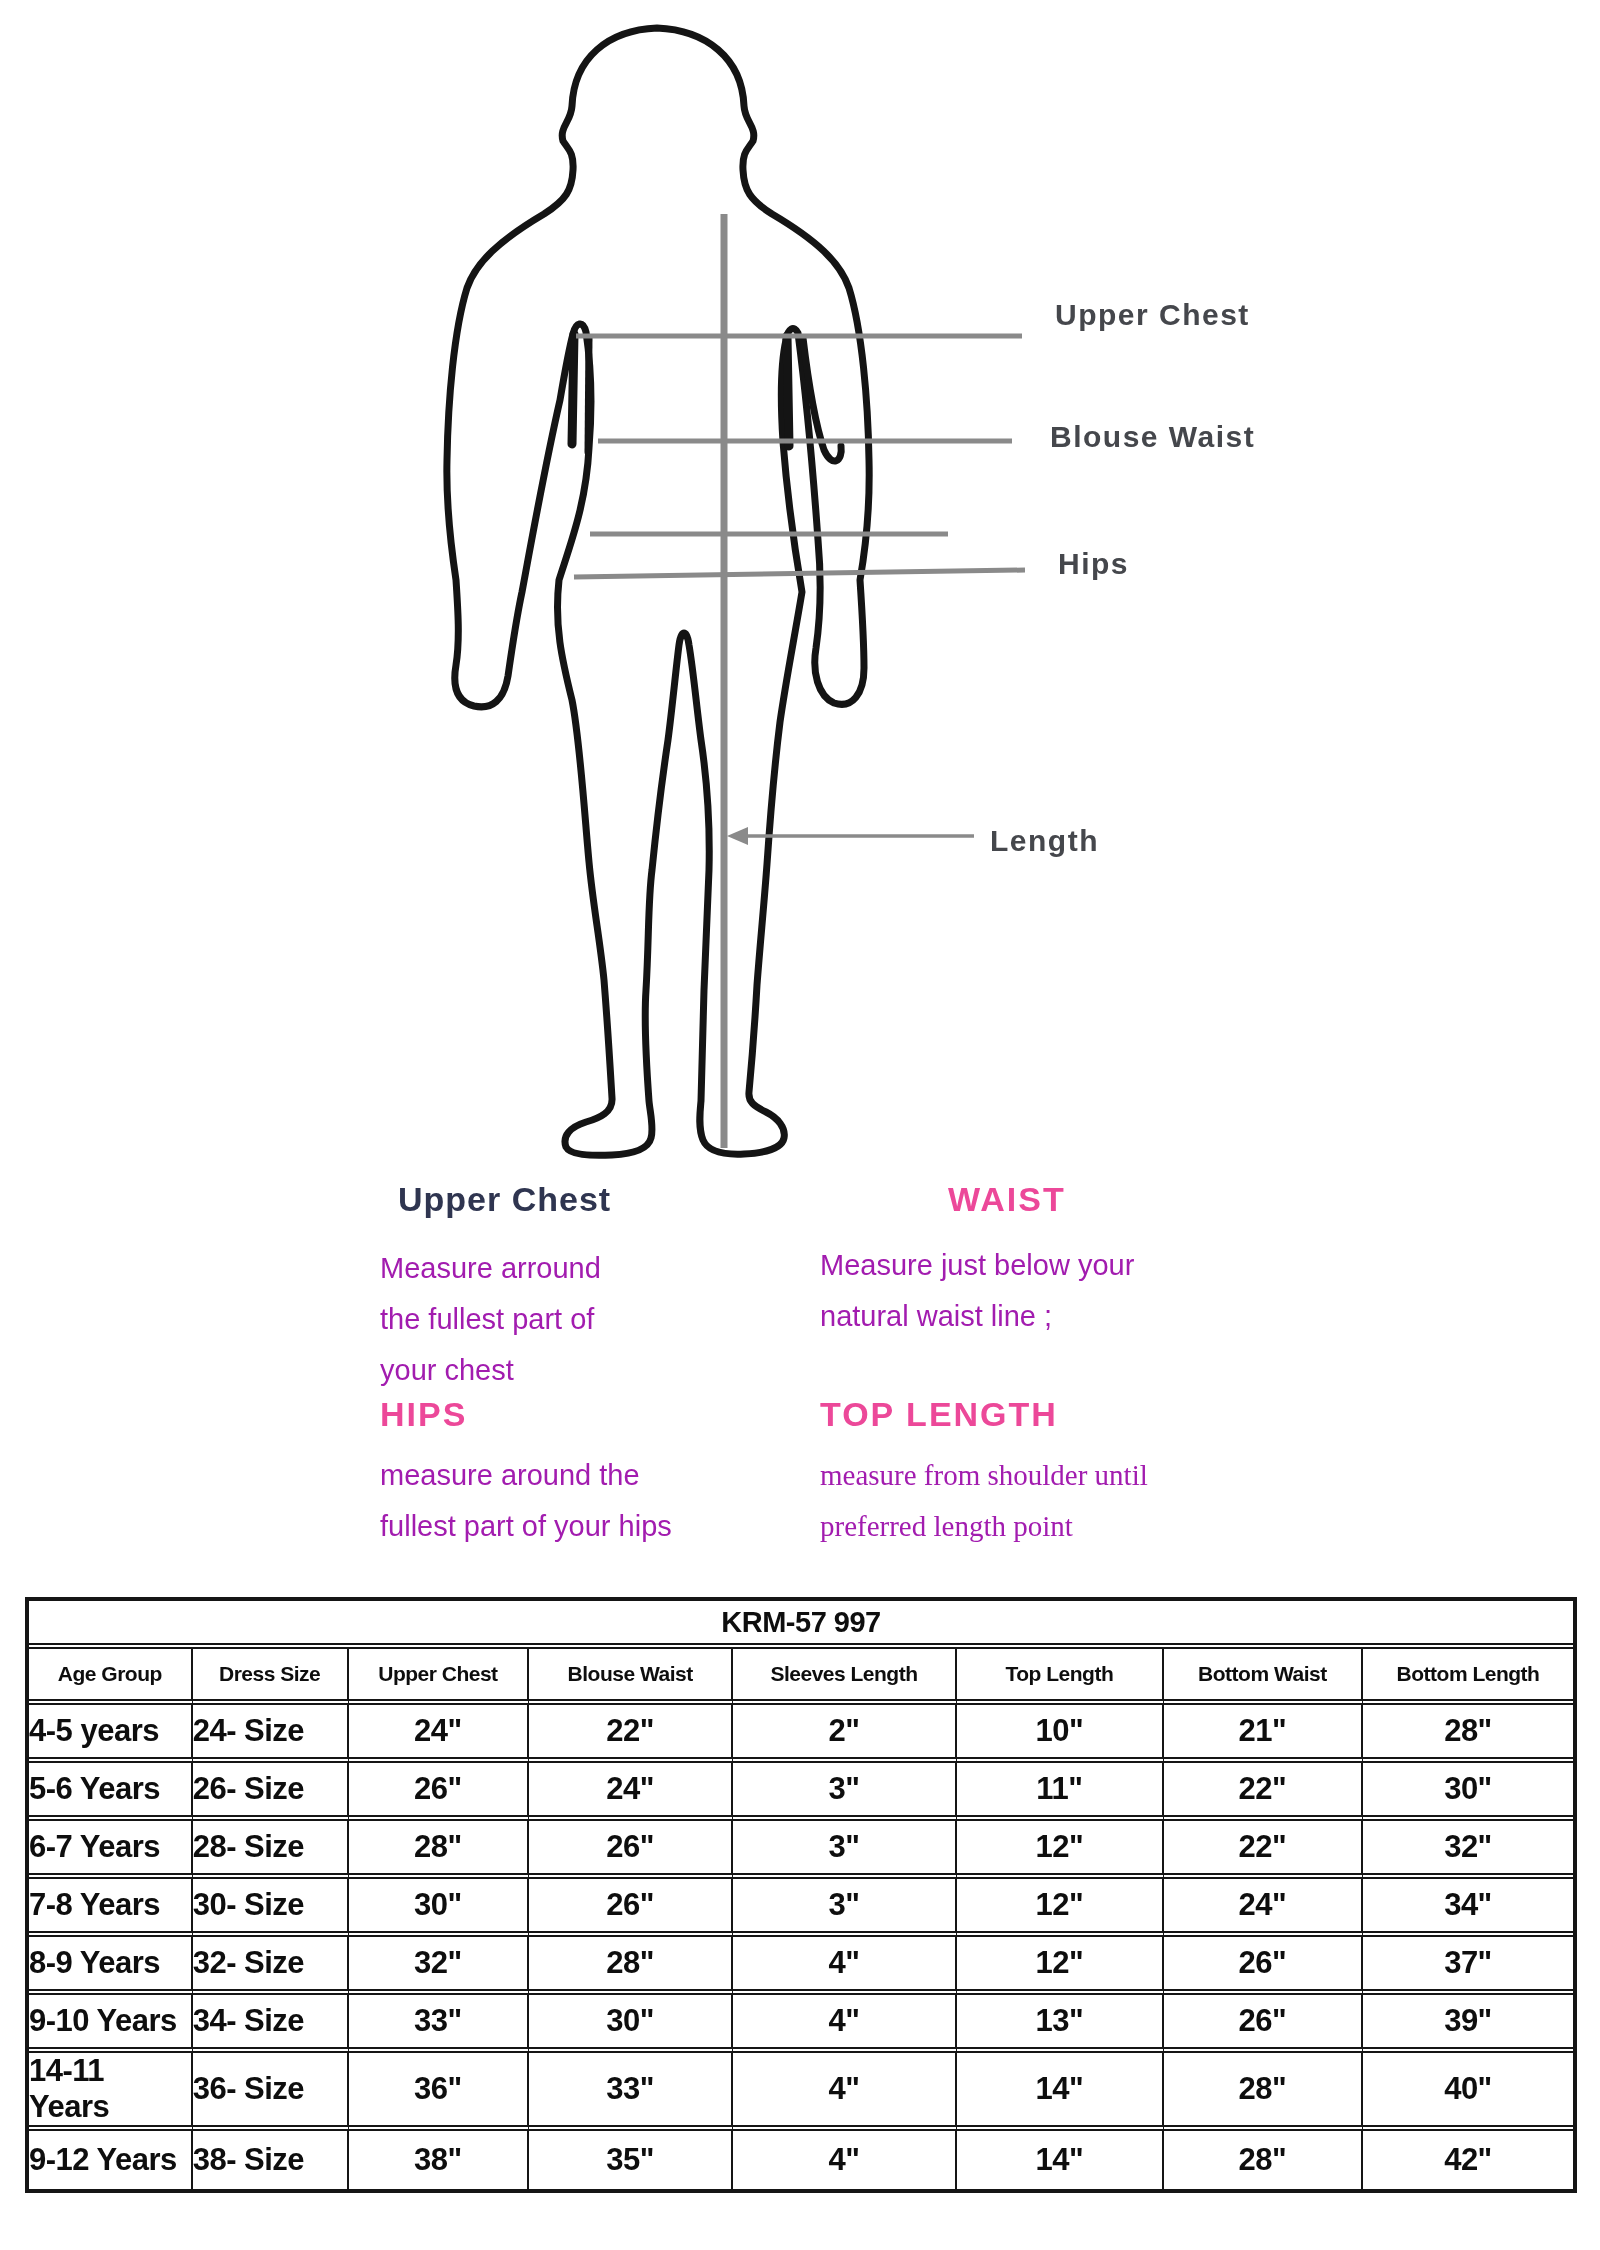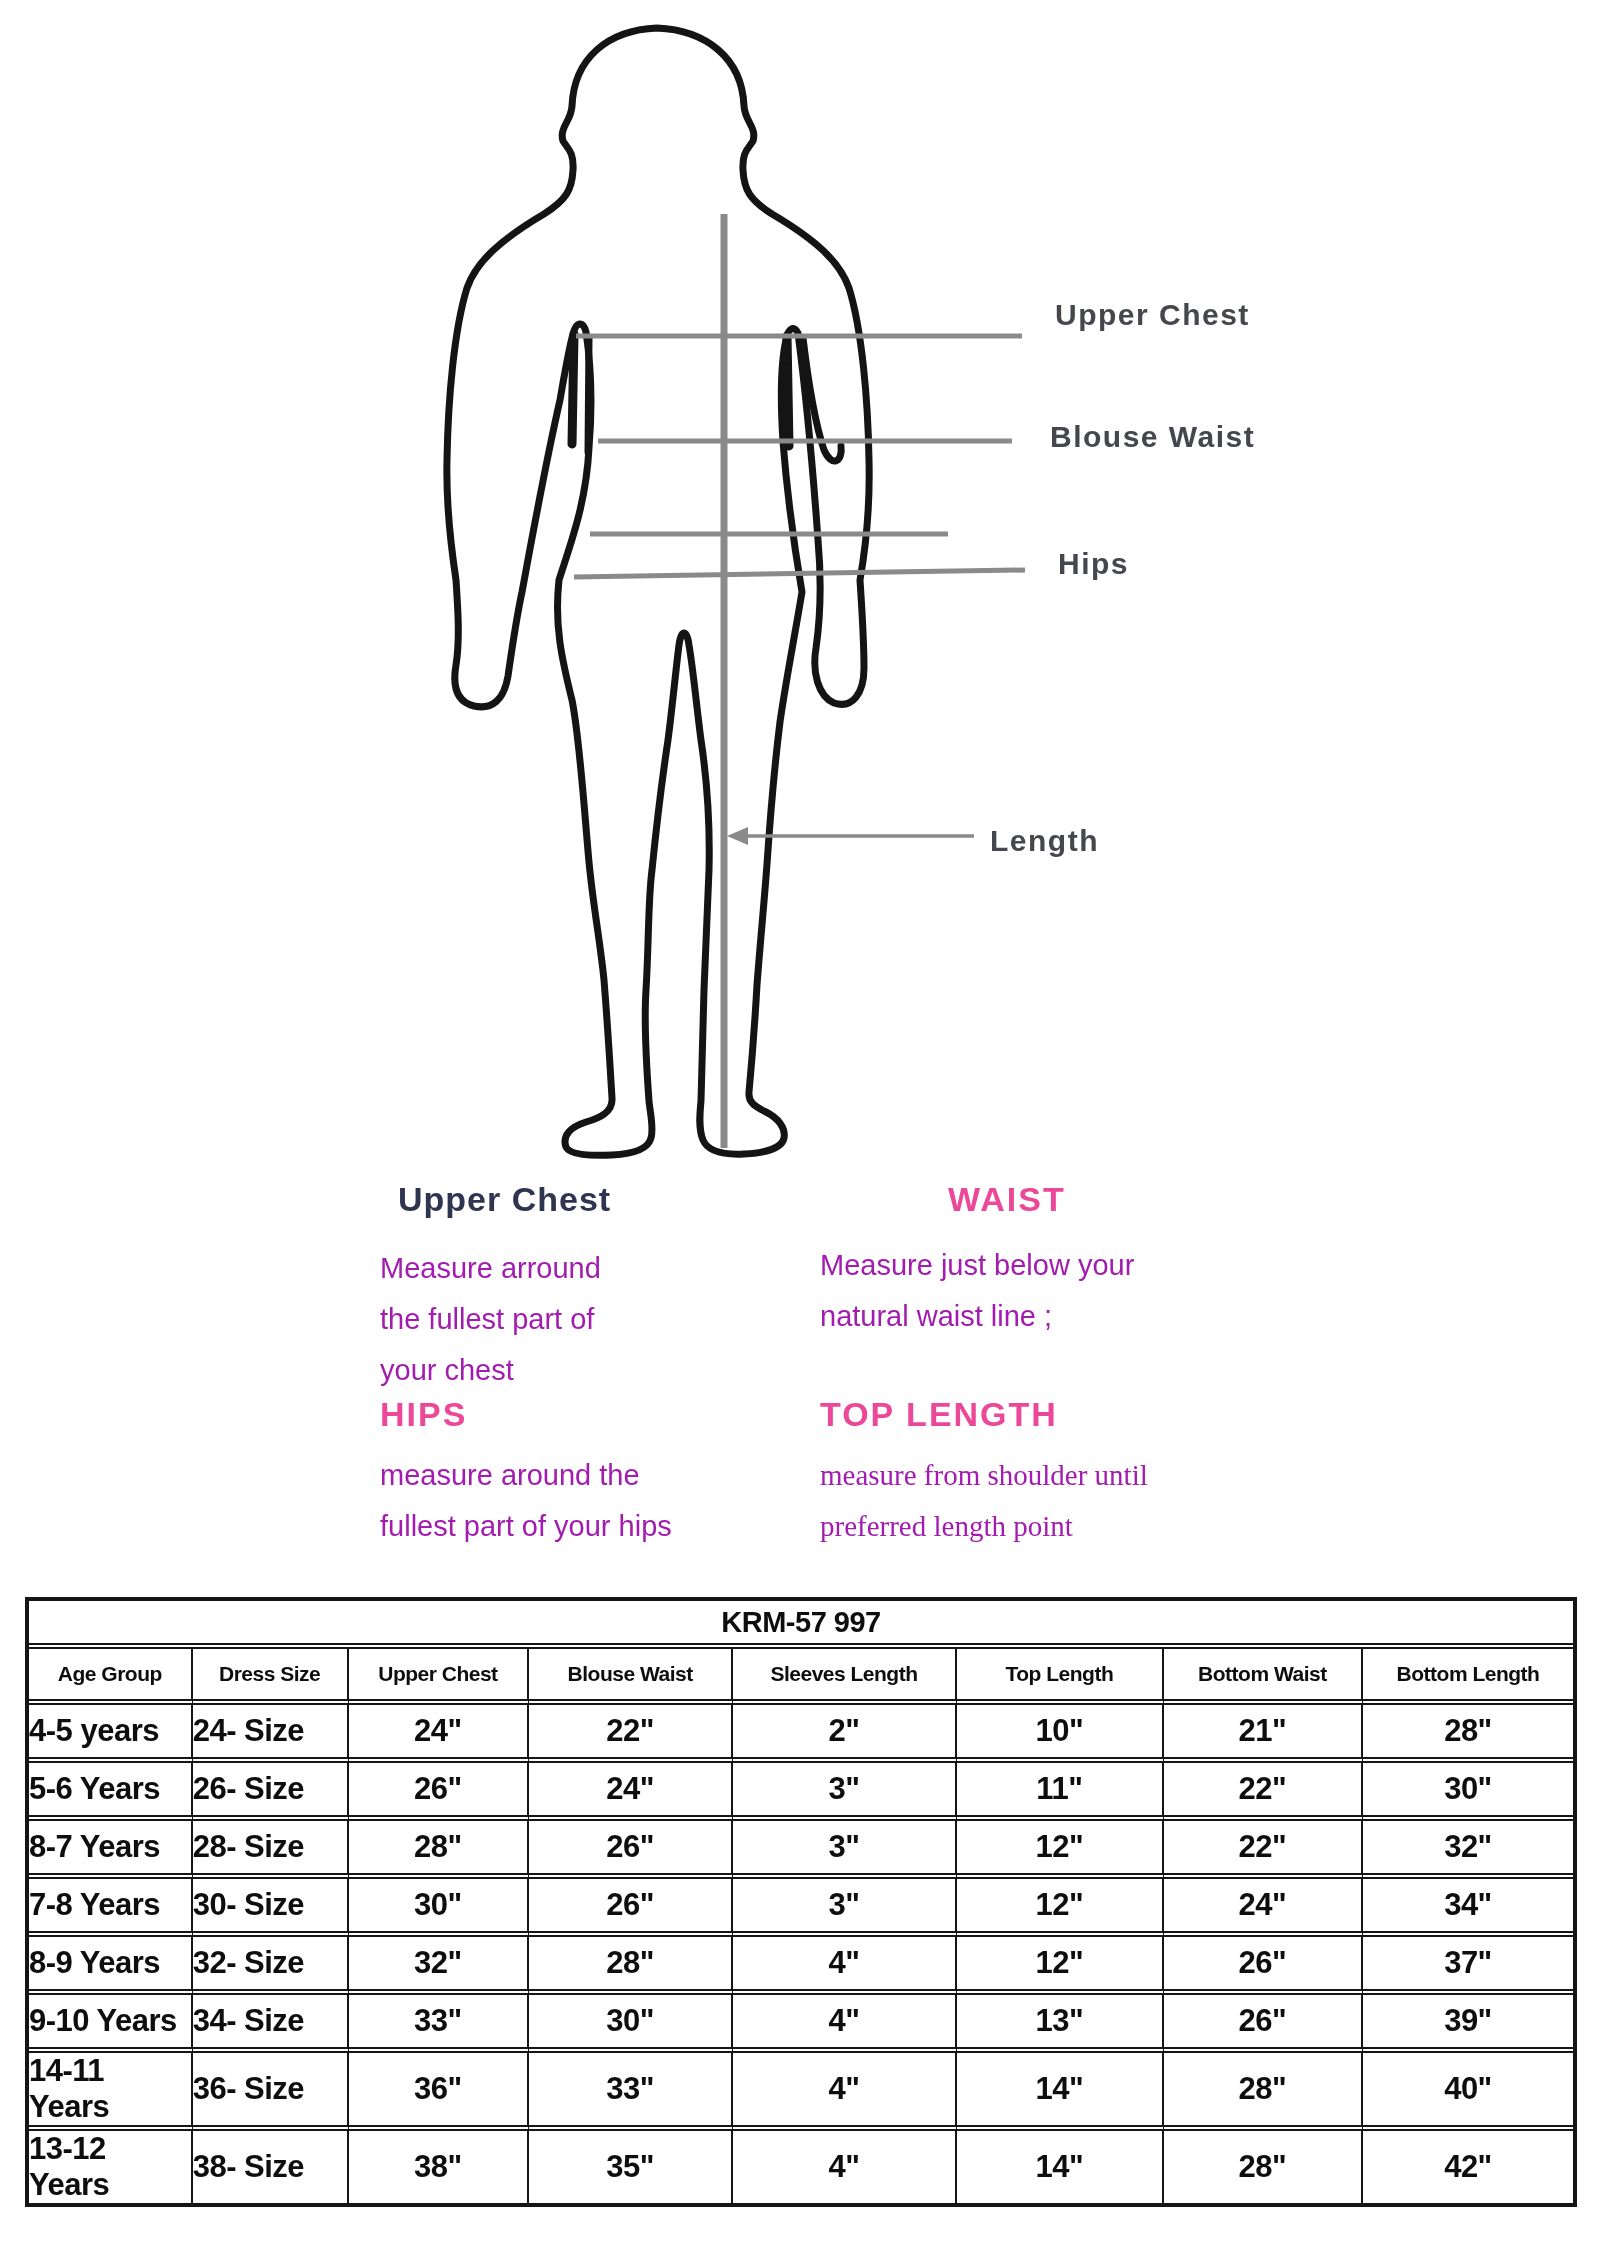--- a/index.html
+++ b/index.html
@@ -207,21 +207,21 @@
     <td class="cell txt">5-6 Years</td>
     <td class="cell txt">26- Size</td>
     <td class="cell num">26"</td>
     <td class="cell num">24"</td>
     <td class="cell num">3"</td>
     <td class="cell num">11"</td>
     <td class="cell num">22"</td>
     <td class="cell num">30"</td>
   </tr>
   <tr>
-    <td class="cell txt">8-7 Years</td>
+    <td class="cell txt">6-7 Years</td>
     <td class="cell txt">28- Size</td>
     <td class="cell num">28"</td>
     <td class="cell num">26"</td>
     <td class="cell num">3"</td>
     <td class="cell num">12"</td>
     <td class="cell num">22"</td>
     <td class="cell num">32"</td>
   </tr>
   <tr>
     <td class="cell txt">7-8 Years</td>
@@ -257,21 +257,21 @@
     <td class="cell txt">14-11 Years</td>
     <td class="cell txt">36- Size</td>
     <td class="cell num">36"</td>
     <td class="cell num">33"</td>
     <td class="cell num">4"</td>
     <td class="cell num">14"</td>
     <td class="cell num">28"</td>
     <td class="cell num">40"</td>
   </tr>
   <tr class="last">
-    <td class="cell txt">13-12 Years</td>
+    <td class="cell txt">9-12 Years</td>
     <td class="cell txt">38- Size</td>
     <td class="cell num">38"</td>
     <td class="cell num">35"</td>
     <td class="cell num">4"</td>
     <td class="cell num">14"</td>
     <td class="cell num">28"</td>
     <td class="cell num">42"</td>
   </tr>
 </tbody>
     </table>

